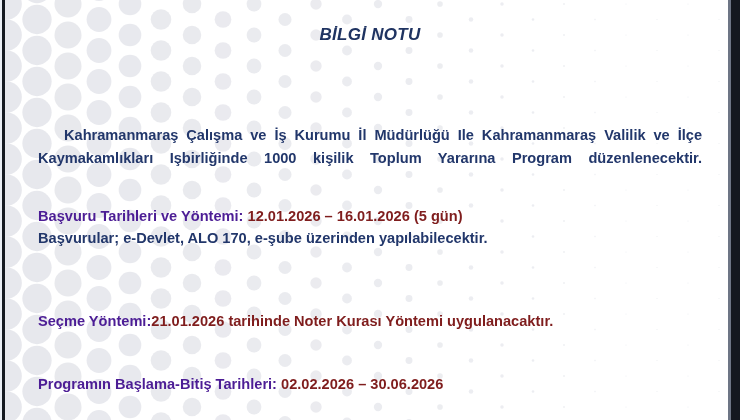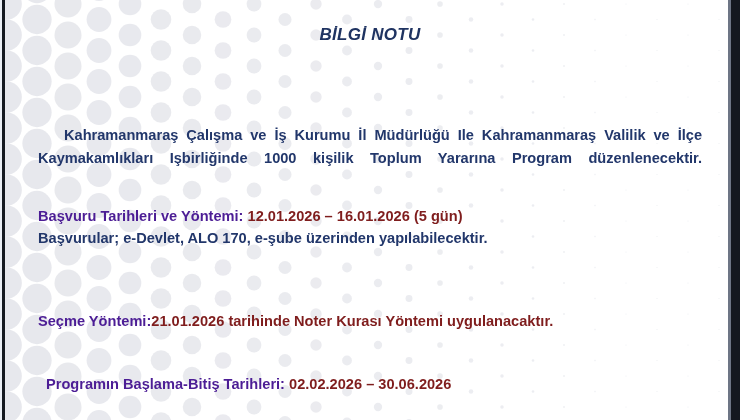--- a/index.html
+++ b/index.html
@@ -101,21 +101,21 @@
   }
   .para-main::after {
     content: "";
     display: inline-block;
     width: 100%;
   }
 
   .block-app   { top: 205px; }
   .block-sec   { top: 268px; margin-top: 42px; }
   .block-job   { top: 313px; }
-  .block-dates { top: 373px; margin-left: 8px; }
+  .block-dates { top: 373px; }
 
   .para-line {
     font-size: 14.6px;
     font-weight: bold;
     color: #22376b;
     line-height: 22px;
   }
   .lbl {
     color: #4c1d95;
     font-weight: bold;

